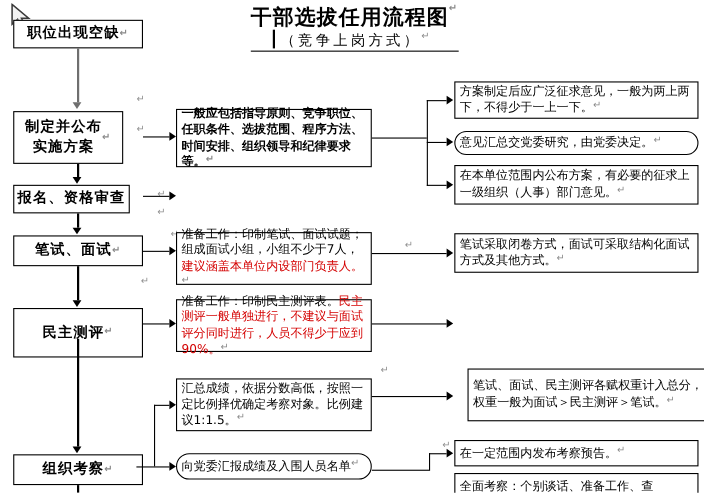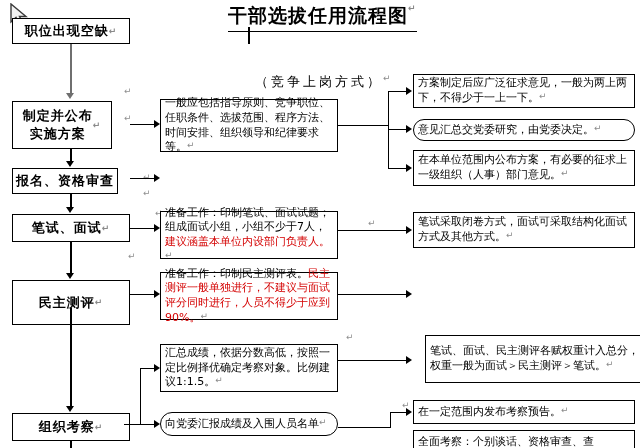--- a/index.html
+++ b/index.html
@@ -15,30 +15,29 @@
   
   .title{
     position:absolute;
     font-family:"DejaVu Serif","Liberation Serif",serif;
     font-weight:bold;
     font-size:19px;
     color:#000;
     letter-spacing:1px;
     white-space:nowrap;
     border-bottom:1.5px solid #000;
-    padding-bottom:2px;
+    padding-bottom:17px;
   }
   .subtitle{
     position:absolute;
     font-family:"DejaVu Serif","Liberation Serif",serif;
     font-size:13px;
     color:#000;
     letter-spacing:3px;
     white-space:nowrap;
-    margin-top:45px;
   }
   .subtitle-bar{
     position:absolute;
     width:2px;background:#000;
   }
   .pilcrow{
     color:#8a8a8a;
     font-size:9px;
     font-family:"DejaVu Sans","Liberation Sans",sans-serif;
     vertical-align:top;
@@ -173,21 +172,21 @@
   <div class="arw down" style="left:66px;top:207px;"></div>
 
   <div class="ln" style="left:70px;top:242px;width:1.6px;height:31px;"></div>
   <div class="arw down" style="left:66px;top:273px;"></div>
 
   <div class="ln" style="left:70px;top:308px;width:1.6px;height:98px;"></div>
   <div class="arw down" style="left:66px;top:406px;"></div>
 
   <div class="ln" style="left:70px;top:441px;width:1.6px;height:7px;"></div>
 
-  <div class="box note" style="left:160px;top:99px;width:178px;height:53px;">
+  <div class="box note" style="left:160px;top:99px;width:178px;height:53px;font-weight:bold;">
     <div class="inner">
       <span>一般应包括指导原则、竞争职位、任职条件、选拔范围、程序方法、时间安排、组织领导和纪律要求等。</span><span class="pilcrow">↵</span>
     </div>
   </div>
 
 
   <div class="box note" style="left:160px;top:211px;width:178px;height:48px;">
     <div class="inner">
       <span>准备工作：印制笔试、面试试题；组成面试小组，小组不少于7人，</span><span class="red">建议涵盖本单位内设部门负责人。</span><span class="pilcrow">↵</span>
     </div>
@@ -261,21 +260,21 @@
   </div>
 
   <div class="box note" style="left:413px;top:400px;width:222px;height:24px;">
     <div class="inner">
       <span>在一定范围内发布考察预告。</span><span class="pilcrow">↵</span>
     </div>
   </div>
 
   <div class="box note" style="left:413px;top:430px;width:222px;height:24px;">
     <div class="inner">
-      <span>全面考察：个别谈话、资格审查、查</span>
+      <span>全面考察：个别谈话、准备工作、查</span>
     </div>
   </div>
 
   <div class="ln" style="left:338px;top:125px;width:50px;height:1.4px;"></div>
   <div class="ln" style="left:388px;top:91px;width:1.4px;height:78px;"></div>
   <div class="ln" style="left:388px;top:91px;width:18px;height:1.4px;"></div>
   <div class="arw right" style="left:406px;top:87px;"></div>
   <div class="ln" style="left:388px;top:129px;width:18px;height:1.4px;"></div>
   <div class="arw right" style="left:406px;top:125px;"></div>
   <div class="ln" style="left:388px;top:168px;width:18px;height:1.4px;"></div>

